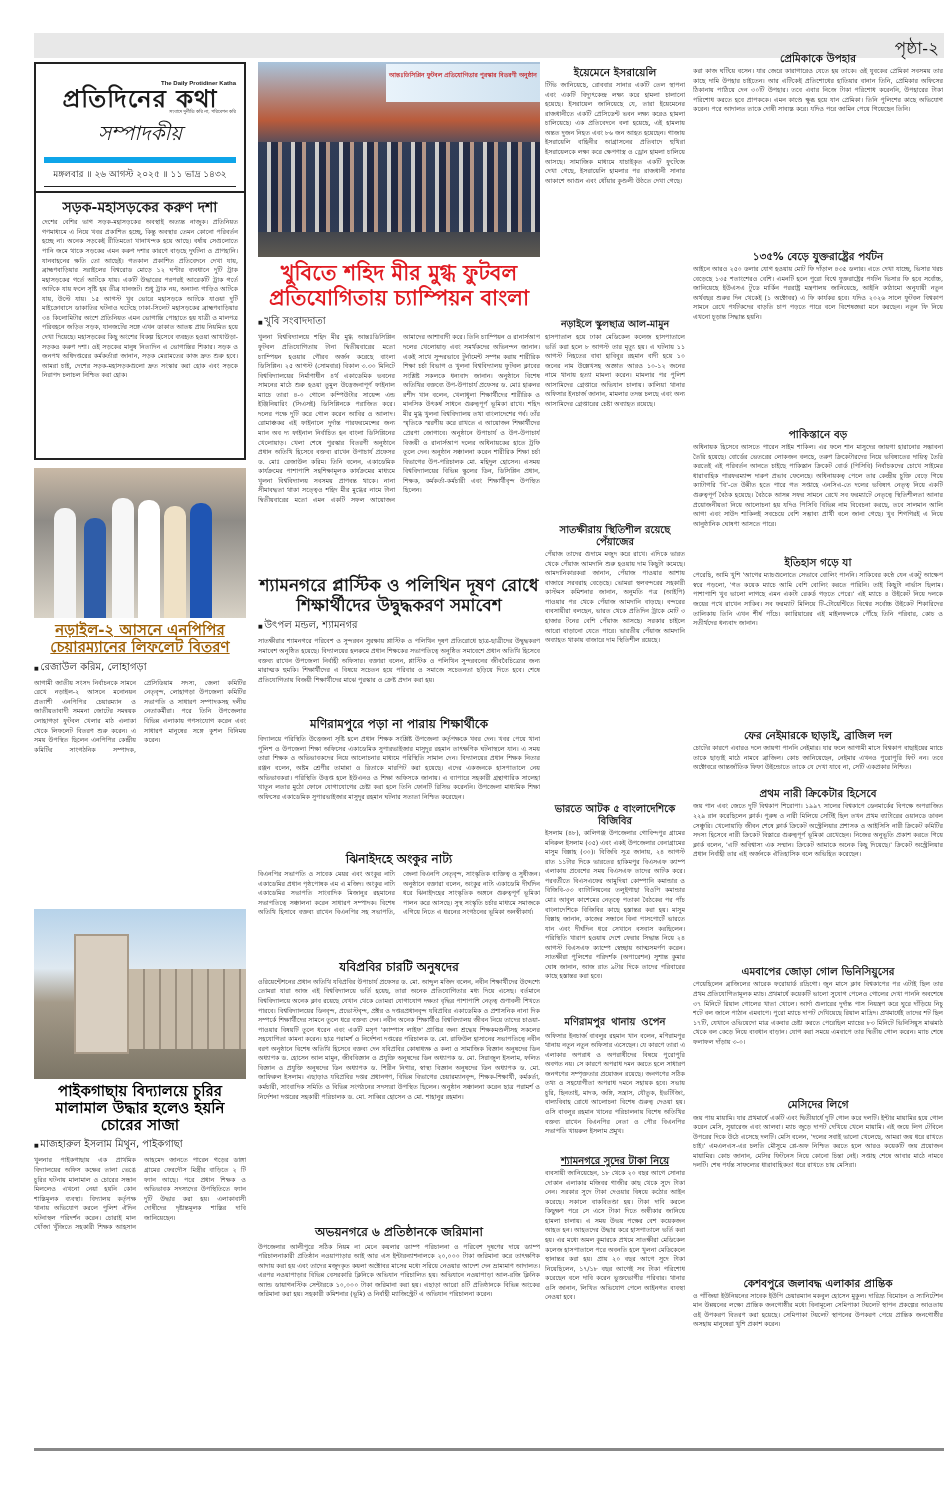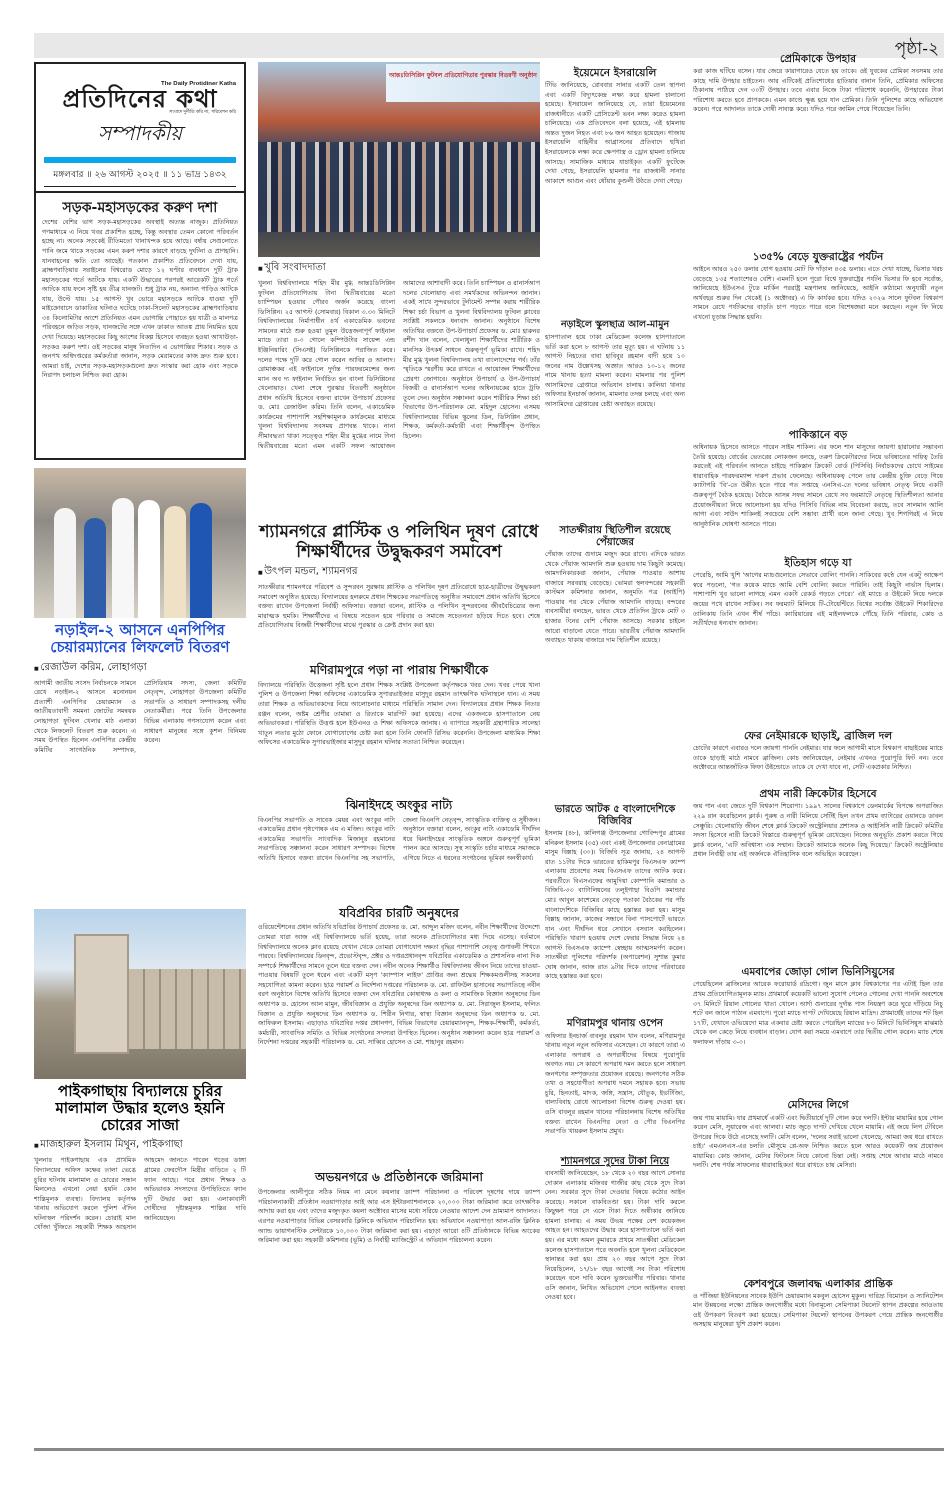--- a/index.html
+++ b/index.html
@@ -20,21 +20,21 @@
   .mh-title { font-family: "DejaVu Serif", serif; font-size: 24px; font-weight: bold; text-align: center; line-height: 1.05; letter-spacing: 1px; }
   .mh-tag { font-size: 4.5px; text-align: right; margin-top: -2px; }
   .mh-section { font-family: "DejaVu Serif", serif; font-style: italic; font-size: 20px; text-align: center; margin: 2px 0 6px; }
   .mh-date { border-top: 6px solid #0ea5e9; border-bottom: 1px solid #222; font-size: 9px; text-align: center; padding: 4px 0; }
 
   .hl { font-family: "DejaVu Sans", sans-serif; font-weight: bold; text-align: center; line-height: 1.15; margin: 4px 0 2px; }
   .hl-xl { font-size: 20px; }
   .hl-md { font-size: 12px; }
   .hl-sm { font-size: 10.5px; }
   .red { color: #e11b22; }
-  .green { color: #1d4ed8; }
+  .green { color: #a16207; text-decoration: underline; }
   .blue { color: #000000; }
 
   .body { font-size: 6.3px; line-height: 1.52; text-align: justify; color: #222; }
   .twocol { column-count: 2; column-gap: 8px; }
   .byline { font-size: 10px; font-weight: normal; margin: 2px 0; }
   .byline::before { content: "■ "; font-size: 5px; }
 
   .photo { position: relative; overflow: hidden; }
   .photo-football { height: 195px; background: linear-gradient(180deg, #a9c4dc 0%, #b95b3b 30%, #3d4a64 45%, #2a3347 75%, #5e5a52 100%); }
   .photo-football .banner { position: absolute; left: 128px; top: 2px; width: 154px; height: 38px; background: linear-gradient(90deg,#e9f3fb,#cfe1ef); }
@@ -87,20 +87,21 @@
   <div class="body twocol" style="height:190px;overflow:hidden;">খুলনার পাইকগাছায় এক প্রাথমিক বিদ্যালয়ের অফিস কক্ষের তালা ভেঙে চুরির ঘটনায় মালামাল ও চোরের সন্ধান মিললেও এখনো নেয়া হয়নি কোন শাস্তিমূলক ব্যবস্থা। বিদ্যালয় কর্তৃপক্ষ থানায় অভিযোগ করলে পুলিশ ঐদিন ঘটনাস্থল পরিদর্শন করেন। চোরাই মাল খোঁজা খুঁজিতে সহকারী শিক্ষক আহসান আহমেদ জানতে পারেন গড়ের ডাঙ্গা গ্রামের ফেরদৌস মিস্ত্রীর বাড়িতে ২ টি ফ্যান আছে। পরে প্রধান শিক্ষক ও অভিভাবক সদস্যদের উপস্থিতিতে ফ্যান দুটি উদ্ধার করা হয়। এলাকাবাসী দোষীদের দৃষ্টান্তমূলক শাস্তির দাবি জানিয়েছেন।</div>
 </div>
 
 <div class="col c2">
   <div class="photo photo-football">
     <div class="banner">
       <div style="font-size:6px;color:#c3272b;font-weight:bold;text-align:center;padding-top:6px;">আন্তঃডিসিপ্লিন ফুটবল প্রতিযোগিতার পুরস্কার বিতরণী অনুষ্ঠান</div>
     </div>
     <div class="crowd"></div>
   </div>
+  <div class="hl hl-xl red" style="font-size:21px;line-height:1.2;">খুবিতে শহিদ মীর মুগ্ধ ফুটবল প্রতিযোগিতায় চ্যাম্পিয়ন বাংলা</div>
   <div class="byline">খুবি সংবাদদাতা</div>
   <div class="body twocol" style="height:240px;overflow:hidden;">খুলনা বিশ্ববিদ্যালয়ে শহিদ মীর মুগ্ধ আন্তঃডিসিপ্লিন ফুটবল প্রতিযোগিতায় টানা দ্বিতীয়বারের মতো চ্যাম্পিয়ন হওয়ার গৌরব অর্জন করেছে বাংলা ডিসিপ্লিন। ২৫ আগস্ট (সোমবার) বিকাল ৩.৩০ মিনিটে বিশ্ববিদ্যালয়ের নির্মাণাধীন ৪র্থ একাডেমিক ভবনের সামনের মাঠে শুরু হওয়া তুমুল উত্তেজনাপূর্ণ ফাইনাল ম্যাচে তারা ৪-০ গোলে কম্পিউটার সায়েন্স এন্ড ইঞ্জিনিয়ারিং (সিএসই) ডিসিপ্লিনকে পরাজিত করে। দলের পক্ষে দুটি করে গোল করেন আবির ও আলাদ। রোমাঞ্চকর এই ফাইনালে দুর্দান্ত পারফরমেন্সের জন্য ম্যান অব দ্য ফাইনাল নির্বাচিত হন বাংলা ডিসিপ্লিনের খেলোয়াড়। খেলা শেষে পুরস্কার বিতরণী অনুষ্ঠানে প্রধান অতিথি হিসেবে বক্তব্য রাখেন উপাচার্য প্রফেসর ড. মোঃ রেজাউল করিম। তিনি বলেন, একাডেমিক কার্যক্রমের পাশাপাশি সহশিক্ষামূলক কার্যক্রমের মাধ্যমে খুলনা বিশ্ববিদ্যালয় সবসময় প্রাণবন্ত থাকে। নানা সীমাবদ্ধতা থাকা সত্ত্বেও শহিদ মীর মুগ্ধের নামে টানা দ্বিতীয়বারের মতো এমন একটি সফল আয়োজন আমাদের আশাবাদী করে। তিনি চ্যাম্পিয়ন ও রানার্সআপ দলের খেলোয়াড় এবং সমর্থকদের অভিনন্দন জানান। একই সাথে সুন্দরভাবে টুর্নামেন্ট সম্পন্ন করায় শারীরিক শিক্ষা চর্চা বিভাগ ও খুলনা বিশ্ববিদ্যালয় ফুটবল ক্লাবের সংশ্লিষ্ট সকলকে ধন্যবাদ জানান। অনুষ্ঠানে বিশেষ অতিথির বক্তব্যে উপ-উপাচার্য প্রফেসর ড. মোঃ হারুনর রশীদ খান বলেন, খেলাধুলা শিক্ষার্থীদের শারীরিক ও মানসিক উৎকর্ষ সাধনে গুরুত্বপূর্ণ ভূমিকা রাখে। শহিদ মীর মুগ্ধ খুলনা বিশ্ববিদ্যালয় তথা বাংলাদেশের গর্ব। তাঁর স্মৃতিকে স্মরণীয় করে রাখতে এ আয়োজন শিক্ষার্থীদের প্রেরণা জোগাবে। অনুষ্ঠানে উপাচার্য ও উপ-উপাচার্য বিজয়ী ও রানার্সআপ দলের অধিনায়কের হাতে ট্রফি তুলে দেন। অনুষ্ঠান সঞ্চালনা করেন শারীরিক শিক্ষা চর্চা বিভাগের উপ-পরিচালক মো. মহিদুল হোসেন। এসময় বিশ্ববিদ্যালয়ের বিভিন্ন স্কুলের ডিন, ডিসিপ্লিন প্রধান, শিক্ষক, কর্মকর্তা-কর্মচারী এবং শিক্ষার্থীবৃন্দ উপস্থিত ছিলেন।</div>
 
   <div class="hl hl-xl" style="font-size:17px;">শ্যামনগরে প্লাস্টিক ও পলিথিন দূষণ রোধে শিক্ষার্থীদের উদ্বুদ্ধকরণ সমাবেশ</div>
   <div class="byline">উৎপল মন্ডল, শ্যামনগর</div>
   <div class="body" style="height:78px;overflow:hidden;">সাতক্ষীরার শ্যামনগরে পরিবেশ ও সুন্দরবন সুরক্ষায় প্লাস্টিক ও পলিথিন দূষণ প্রতিরোধে ছাত্র-ছাত্রীদের উদ্বুদ্ধকরণ সমাবেশ অনুষ্ঠিত হয়েছে। বিদ্যালয়ের হলরুমে প্রধান শিক্ষকের সভাপতিত্বে অনুষ্ঠিত সমাবেশে প্রধান অতিথি হিসেবে বক্তব্য রাখেন উপজেলা নির্বাহী অফিসার। বক্তারা বলেন, প্লাস্টিক ও পলিথিন সুন্দরবনের জীববৈচিত্র্যের জন্য মারাত্মক হুমকি। শিক্ষার্থীদের এ বিষয়ে সচেতন হয়ে পরিবার ও সমাজে সচেতনতা ছড়িয়ে দিতে হবে। শেষে প্রতিযোগিতায় বিজয়ী শিক্ষার্থীদের মাঝে পুরস্কার ও ক্রেষ্ট প্রদান করা হয়।</div>
 
   <div class="hl hl-sm" style="font-size:12px;">মণিরামপুরে পড়া না পারায় শিক্ষার্থীকে</div>
   <div class="body" style="height:115px;overflow:hidden;">বিদ্যালয়ে পরিস্থিতি উত্তেজনা সৃষ্টি হলে প্রধান শিক্ষক সংশ্লিষ্ট উপজেলা কর্তৃপক্ষকে খবর দেন। খবর পেয়ে থানা পুলিশ ও উপজেলা শিক্ষা অফিসের একাডেমিক সুপারভাইজার মাসুদুর রহমান তাৎক্ষণিক ঘটনাস্থলে যান। এ সময় তারা শিক্ষক ও অভিভাবকদের নিয়ে আলোচনার মাধ্যমে পরিস্থিতি সামাল দেন। বিদ্যালয়ের প্রধান শিক্ষক নিত্যর রঞ্জন বলেন, অষ্টম শ্রেণীর তামান্না ও রিতাকে মারপিট করা হয়েছে। এদের একজনকে হাসপাতালে নেয় অভিভাবকরা। পরিস্থিতি উত্তপ্ত হলে ইউএনও ও শিক্ষা অফিসকে জানায়। এ ব্যাপারে সহকারী গ্রন্থাগারিক সালেহা খাতুন লতার মুঠো ফোনে যোগাযোগের চেষ্টা করা হলে তিনি ফোনটি রিসিভ করেননি। উপজেলা মাধ্যমিক শিক্ষা অফিসের একাডেমিক সুপারভাইজার মাসুদুর রহমান ঘটনার সত্যতা নিশ্চিত করেছেন।</div>
 
@@ -122,21 +123,21 @@
   <div class="body" style="height:155px;overflow:hidden;">হাসপাতাল হয়ে ঢাকা মেডিকেল কলেজ হাসপাতালে ভর্তি করা হলে ৮ আগস্ট তার মৃত্যু হয়। এ ঘটনায় ১১ আগস্ট নিহতের বাবা হাবিবুর রহমান বাদী হয়ে ১০ জনের নাম উল্লেখসহ অজ্ঞাত আরও ১০-১২ জনের নামে থানায় হত্যা মামলা করেন। মামলার পর পুলিশ আসামিদের গ্রেপ্তারে অভিযান চালায়। কালিয়া থানার অফিসার ইনচার্জ জানান, মামলার তদন্ত চলছে এবং অন্য আসামিদের গ্রেপ্তারের চেষ্টা অব্যাহত রয়েছে।</div>
 </div>
 
 <div class="col" style="left:545px;top:520px;width:140px;height:930px;">
   <div class="hl hl-sm" style="font-size:10px;">সাতক্ষীরায় স্থিতিশীল রয়েছে পেঁয়াজের</div>
   <div class="body" style="height:250px;overflow:hidden;">পেঁয়াজ তাদের গুদামে মজুদ করে রাখে। এদিকে ভারত থেকে পেঁয়াজ আমদানি শুরু হওয়ায় দাম কিছুটা কমেছে। আমদানিকারকরা জানান, পেঁয়াজ পাওয়ার আশায় বাজারে সরবরাহ বেড়েছে। ভোমরা স্থলবন্দরের সহকারী কাস্টমস কমিশনার জানান, অনুমতি পত্র (আইপি) পাওয়ার পর থেকে পেঁয়াজ আমদানি বাড়ছে। বন্দরের ব্যবসায়ীরা বলছেন, ভারত থেকে প্রতিদিন ট্রাকে মোট ৩ হাজার টনের বেশি পেঁয়াজ আসছে। সরকার চাইলে আরো বাড়ানো যেতে পারে। ভারতীয় পেঁয়াজ আমদানি অব্যাহত থাকায় বাজারে দাম স্থিতিশীল রয়েছে।</div>
 
   <div class="hl hl-sm" style="font-size:10px;">ভারতে আটক ৫ বাংলাদেশিকে বিজিবির</div>
   <div class="body" style="height:185px;overflow:hidden;">ইসলাম (৪৮), কালিগঞ্জ উপজেলার গোবিন্দপুর গ্রামের মনিরুল ইসলাম (৩৫) এবং একই উপজেলার বেনাগ্রামের মাসুম বিল্লাহ (৩০)। বিজিবি সূত্র জানায়, ২৪ আগস্ট রাত ১১টার দিকে ভারতের হাকিমপুর বিএসএফ ক্যাম্প এলাকায় প্রবেশের সময় বিএসএফ তাদের আটক করে। পরবর্তীতে বিএসএফের আমুদিয়া কোম্পানি কমান্ডার ও বিজিবি-৩৩ ব্যাটালিয়নের তলুইগাছা বিওপি কমান্ডার মোঃ আবুল কাশেমের নেতৃত্বে পতাকা বৈঠকের পর পাঁচ বাংলাদেশিকে বিজিবির কাছে হস্তান্তর করা হয়। মাসুম বিল্লাহ জানান, কাজের সন্ধানে বিনা পাসপোর্টে ভারতে যান এবং দীর্ঘদিন ধরে সেখানে বসবাস করছিলেন। পরিস্থিতি খারাপ হওয়ায় দেশে ফেরার সিদ্ধান্ত নিয়ে ২৪ আগস্ট বিএসএফ ক্যাম্পে স্বেচ্ছায় আত্মসমর্পণ করেন। সাতক্ষীরা পুলিশের পরিদর্শক (অপারেশন) সুশান্ত কুমার ঘোষ জানান, আজ রাত ৯টার দিকে তাদের পরিবারের কাছে হস্তান্তর করা হবে।</div>
 
-  <div class="hl hl-sm" style="font-size:10px;">মণিরামপুর থানায় ওপেন</div>
+  <div class="hl hl-sm" style="font-size:10px;font-family:Liberation Mono, monospace;">মণিরামপুর থানায় ওপেন</div>
   <div class="body" style="height:120px;overflow:hidden;">অফিসার ইনচার্জ বাবলুর রহমান খান বলেন, মণিরামপুর থানায় নতুন নতুন অফিসার এসেছেন। যে কারণে তারা এ এলাকার অপরাধ ও অপরাধীদের বিষয়ে পুরোপুরি অবগত নয়। সে কারণে অপরাধ দমন করতে হলে সাধারণ জনগণের সম্পৃক্ততার প্রয়োজন রয়েছে। জনগণের সঠিক তথ্য ও সহযোগীতা অপরাধ দমনে সহায়ক হবে। সভায় চুরি, ছিনতাই, মাদক, জঙ্গি, সন্ত্রাস, যৌতুক, ইভটিজিং, বাল্যবিবাহ রোধে আলোচনা বিশেষ গুরুত্ব দেওয়া হয়। ওসি বাবলুর রহমান খানের পরিচালনায় বিশেষ অতিথির বক্তব্য রাখেন বিএনপির নেতা ও পৌর বিএনপির সভাপতি খায়রুল ইসলাম প্রমুখ।</div>
 
   <div class="hl hl-sm" style="font-size:10px;text-decoration:underline;">শ্যামনগরে সুদের টাকা নিয়ে</div>
   <div class="body" style="height:290px;overflow:hidden;">ব্যবসায়ী জানিয়েছেন, ১৮ থেকে ২০ বছর আগে সোনার দোকান এলাকার মজিবর গাজীর কাছ থেকে সুদে টাকা নেন। সরকার সুদে টাকা দেওয়ার বিষয়ে কঠোর আইন করেছে। সকালে বাকবিতণ্ডা হয়। টাকা দাবি করলে কিছুক্ষণ পরে সে এসে টাকা দিতে অস্বীকার জানিয়ে হামলা চালায়। এ সময় উভয় পক্ষের বেশ কয়েকজন আহত হন। আহতদের উদ্ধার করে হাসপাতালে ভর্তি করা হয়। এর মধ্যে অমল কুমারকে প্রথমে সাতক্ষীরা মেডিকেল কলেজ হাসপাতালে পরে অবনতি হলে খুলনা মেডিকেলে স্থানান্তর করা হয়। প্রায় ২০ বছর আগে সুদে টাকা নিয়েছিলেন, ১৭/১৮ বছর আগেই সব টাকা পরিশোধ করেছেন বলে দাবি করেন ভুক্তভোগীর পরিবার। থানার ওসি জানান, লিখিত অভিযোগ পেলে আইনগত ব্যবস্থা নেওয়া হবে।</div>
 </div>
 
 <div class="col c4">
   <div class="hl hl-sm">প্রেমিকাকে উপহার</div>
   <div class="body" style="height:180px;overflow:hidden;">করা কাজ ঘটিয়ে বসেন। যার জেরে কারাগারেও যেতে হয় তাকে। ওই যুবকের প্রেমিকা সবসময় তার কাছে দামি উপহার চাইতেন। আর এটিকেই প্রতিশোধের হাতিয়ার বানান তিনি, প্রেমিকার অফিসের ঠিকানায় পাঠিয়ে দেন ৩০টি উপহার। তবে এবার নিজে টাকা পরিশোধ করেননি, উপহারের টাকা পরিশোধ করতে হবে প্রাপককে। এমন কাণ্ডে ক্ষুব্ধ হয়ে যান প্রেমিকা। তিনি পুলিশের কাছে অভিযোগ করেন। পরে আদালত তাকে দোষী সাব্যস্ত করে। যদিও পরে জামিন পেয়ে গিয়েছেন তিনি।</div>
 

